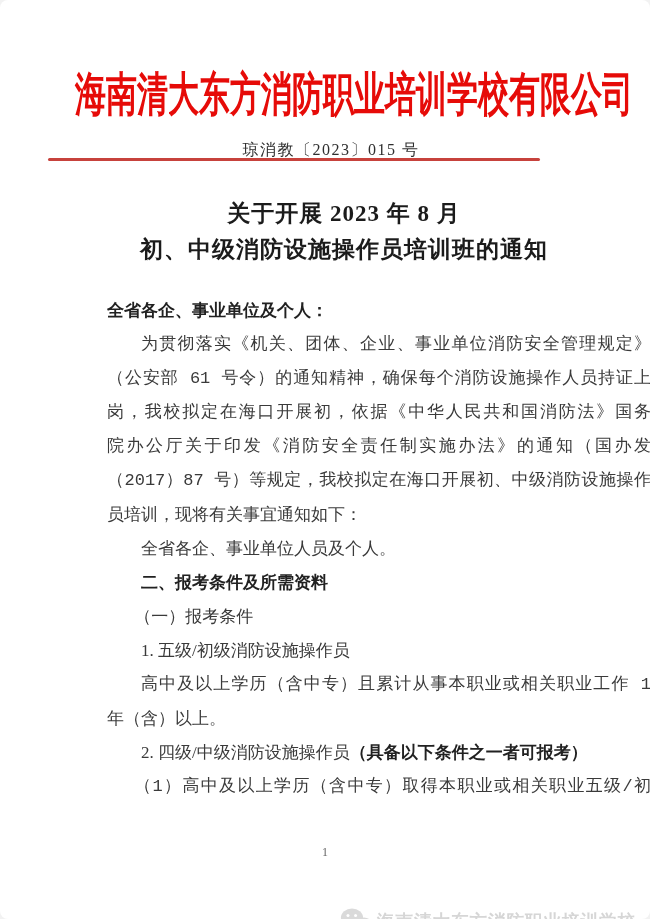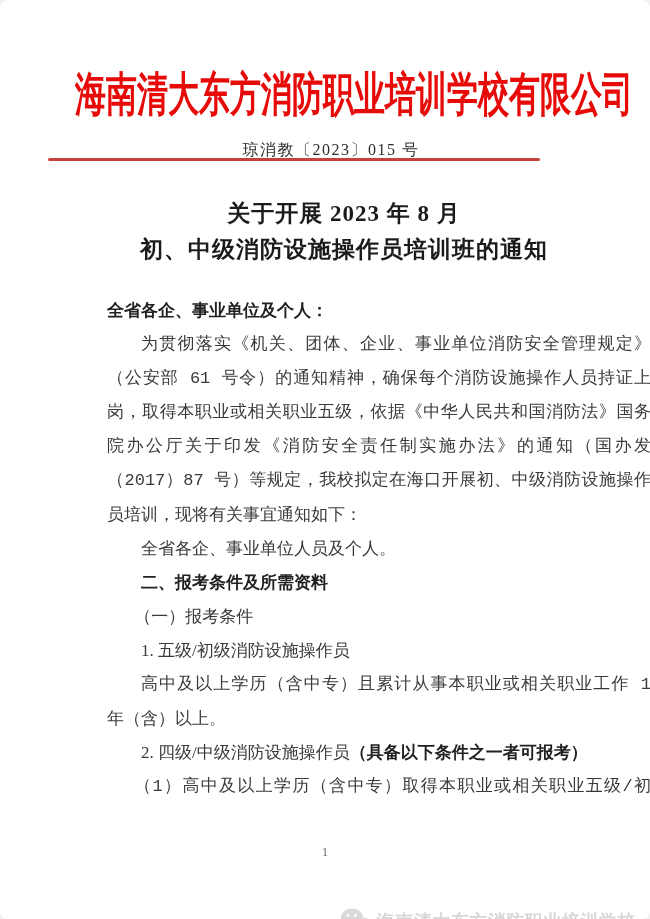--- a/index.html
+++ b/index.html
@@ -56,21 +56,21 @@
 
   <div class="main-title">
     <div>关于开展 2023 年 8 月</div>
     <div>初、中级消防设施操作员培训班的通知</div>
   </div>
 
   <div class="body-text">
     <div class="ln b">全省各企、事业单位及个人：</div>
     <div class="ln ind just">为贯彻落实《机关、团体、企业、事业单位消防安全管理规定》</div>
     <div class="ln just">（公安部 61 号令）的通知精神，确保每个消防设施操作人员持证上</div>
-    <div class="ln just">岗，取得本职业或相关职业五级，依据《中华人民共和国消防法》国务</div>
+    <div class="ln just">岗，我校拟定在海口开展初，依据《中华人民共和国消防法》国务</div>
     <div class="ln just">院办公厅关于印发《消防安全责任制实施办法》的通知（国办发</div>
     <div class="ln just">（2017）87 号）等规定，我校拟定在海口开展初、中级消防设施操作</div>
     <div class="ln">员培训，现将有关事宜通知如下：</div>
     <div class="ln ind">全省各企、事业单位人员及个人。</div>
     <div class="ln ind b">二、报考条件及所需资料</div>
     <div class="ln indp">（一）报考条件</div>
     <div class="ln ind">1. 五级/初级消防设施操作员</div>
     <div class="ln ind just">高中及以上学历（含中专）且累计从事本职业或相关职业工作 1</div>
     <div class="ln">年（含）以上。</div>
     <div class="ln ind"><span>2. 四级/中级消防设施操作员</span><span class="bspan">（具备以下条件之一者可报考）</span></div>

